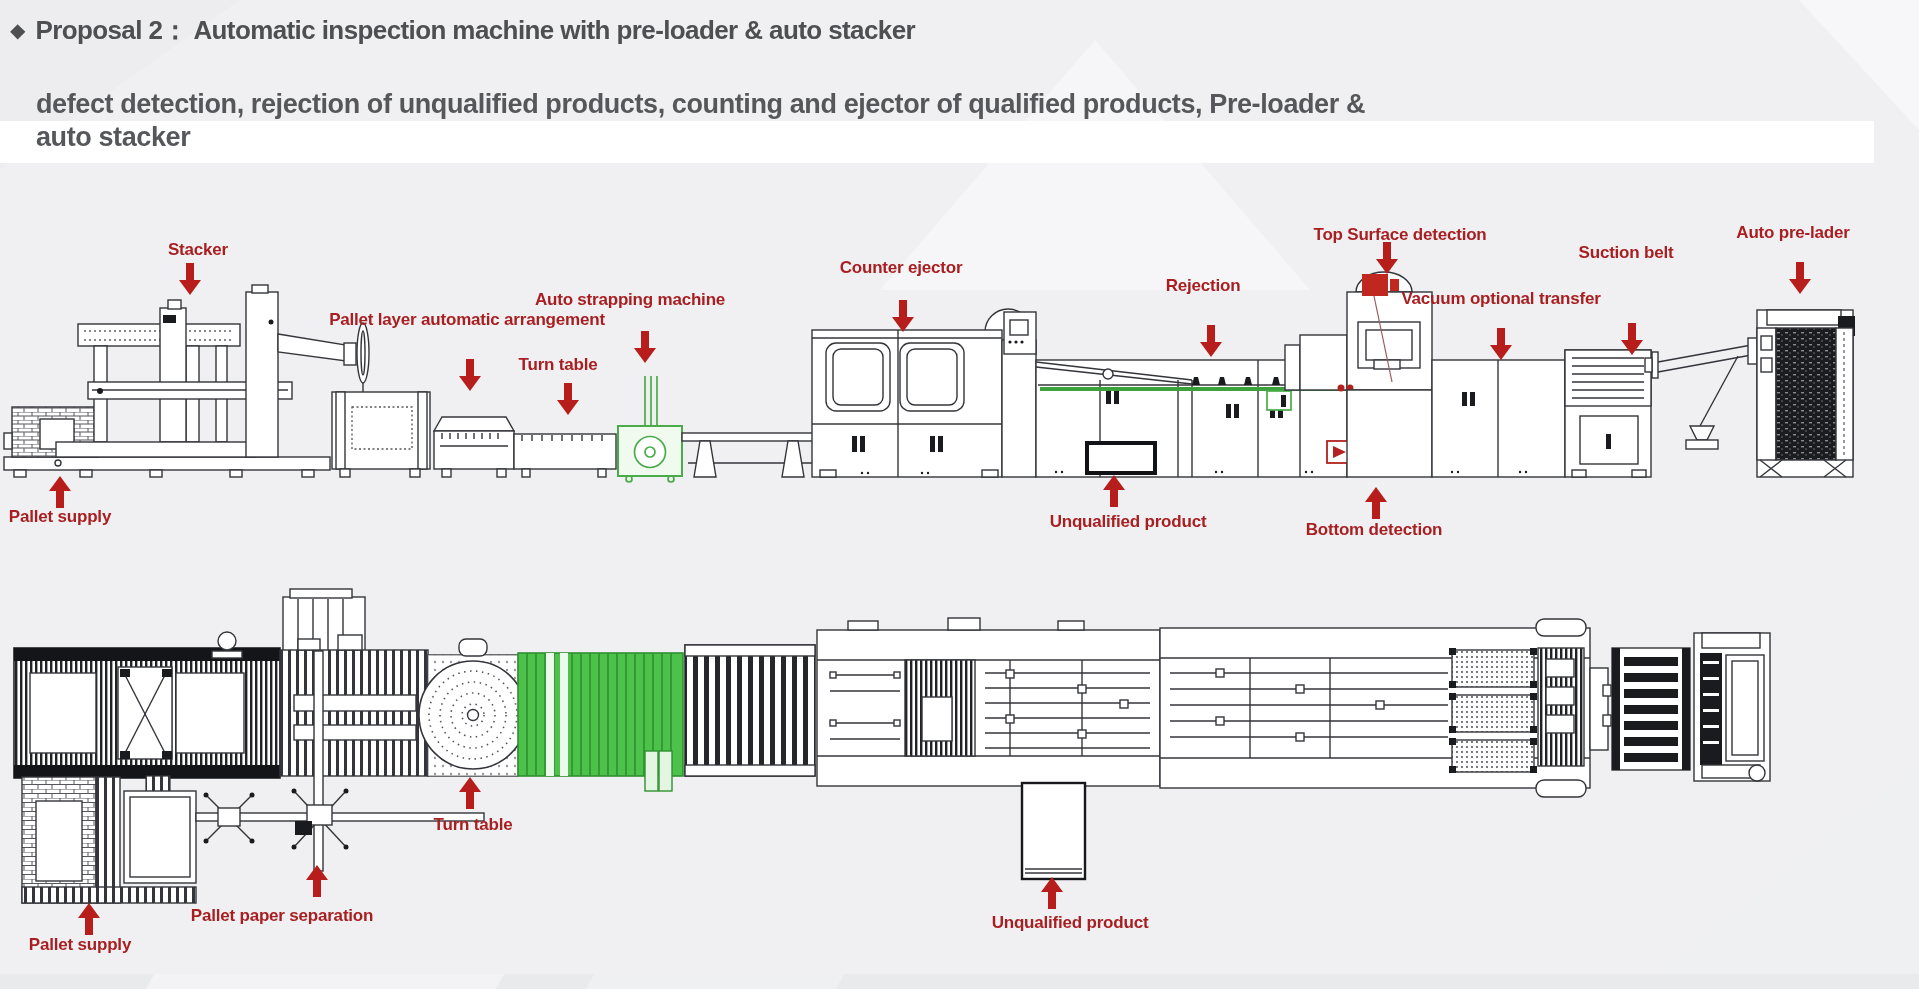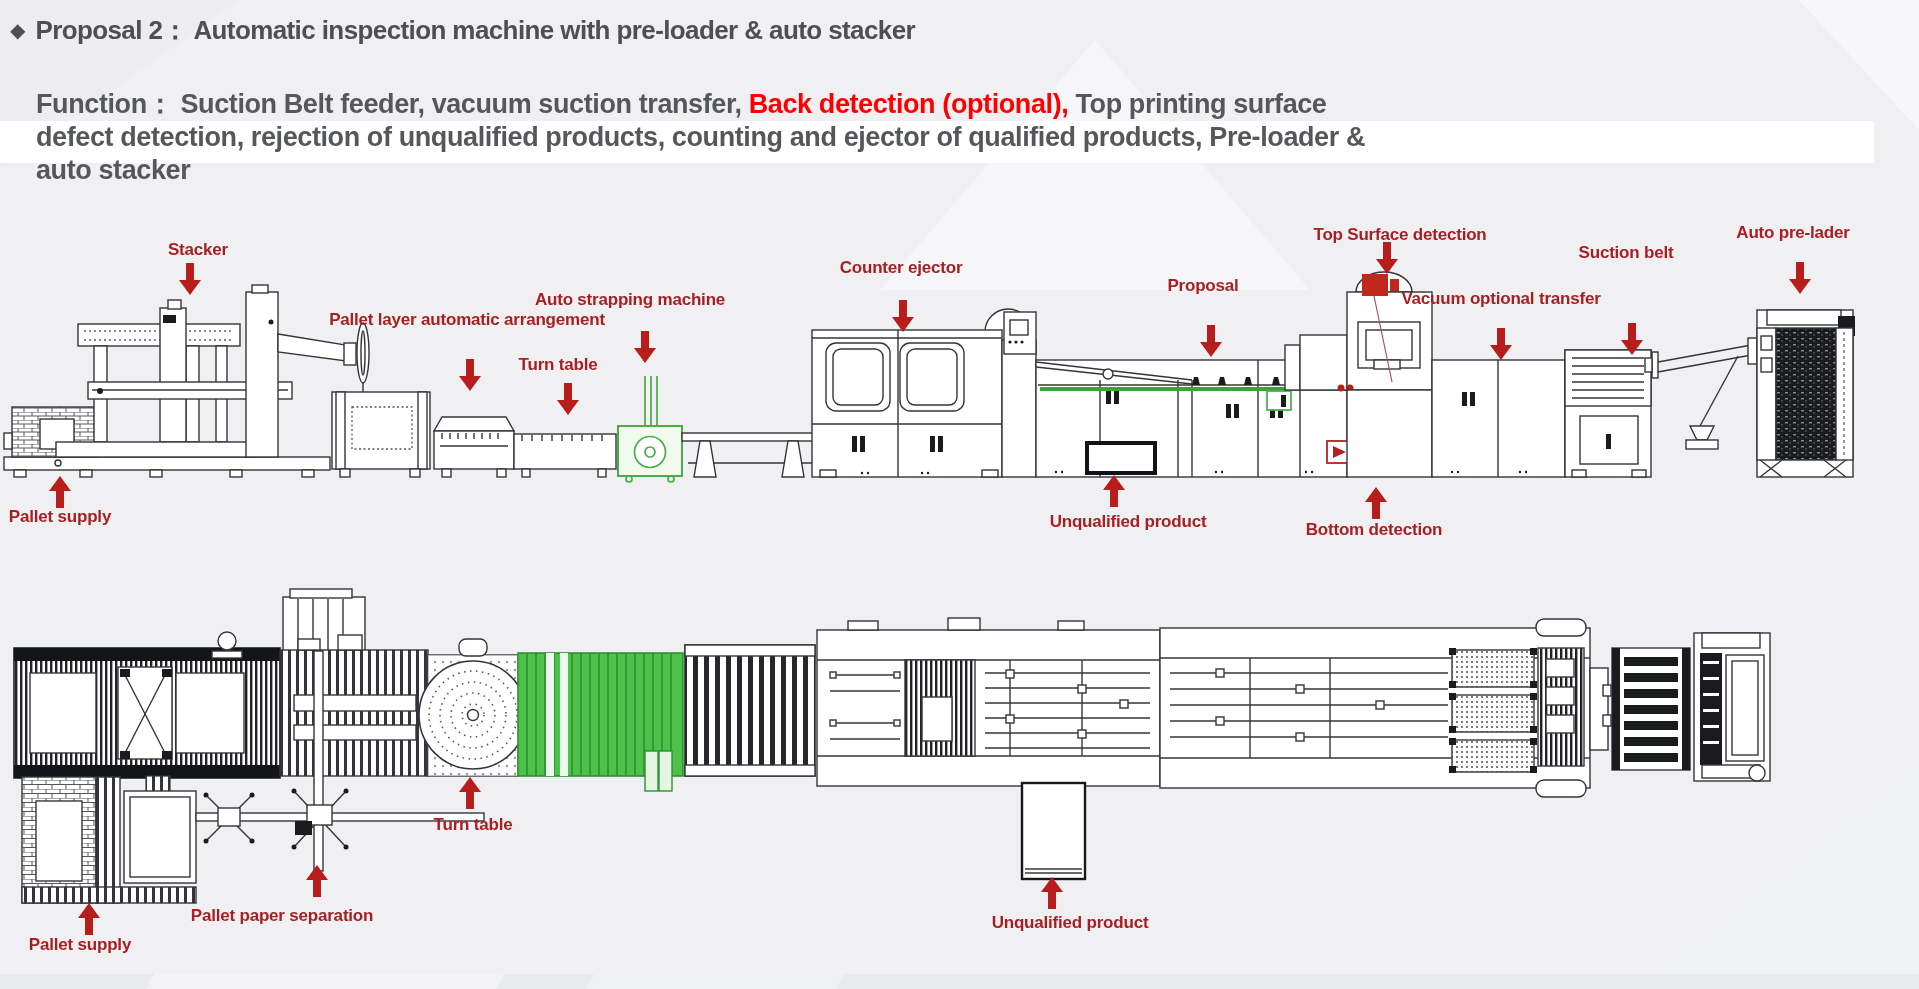--- a/index.html
+++ b/index.html
@@ -46,21 +46,20 @@
   <div class="bgshape" style="right:0;top:0;width:120px;height:130px;background:#f7f7f9;clip-path:polygon(0 0,100% 0,100% 100%);"></div>
   <div class="bgshape" style="right:0;bottom:14px;width:260px;height:210px;background:#eff0f2;clip-path:polygon(100% 0,100% 100%,0 100%);"></div>
   <div id="whiteband"></div>
 
   <div id="title-row">
     <span id="title-bullet">◆</span>
     <span id="page-title">Proposal 2：  Automatic inspection machine with pre-loader &amp; auto stacker</span>
   </div>
 
   <div id="function-block">
-    <div class="fn-line"><span>Function：  Suction Belt feeder, vacuum suction transfer, </span><span class="fn-red">Back detection (optional),</span><span> Top printing surface</span></div>
     <div class="fn-line"><span>defect detection, rejection of unqualified products, counting and ejector of qualified products, Pre-loader &amp;</span><span class="fn-red"></span><span></span></div>
     <div class="fn-line"><span>auto stacker</span><span class="fn-red"></span><span></span></div>
   </div>
 
   <svg style="top:228px" width="1919" height="312" viewBox="0 0 1919 312">
     <defs>
       <pattern id="brick" width="14" height="8" patternUnits="userSpaceOnUse">
         <rect width="14" height="8" fill="#ffffff"></rect>
           <path d="M0 0H14M0 4H14M4 0V4M10 4V8" stroke="#55565c" stroke-width="1"></path>
       </pattern>
@@ -500,21 +499,21 @@
         <circle class="sb" cx="294" cy="292" r="2.5"></circle>
         <circle class="sb" cx="346" cy="292" r="2.5"></circle>
     </g>
   </svg>
 
   <div class="lbl" style="left:198px;top:241px">Stacker</div>
   <div class="lbl" style="left:467px;top:311px">Pallet layer automatic arrangement</div>
   <div class="lbl" style="left:630px;top:291px">Auto strapping machine</div>
   <div class="lbl" style="left:558px;top:356px">Turn table</div>
   <div class="lbl" style="left:901px;top:259px">Counter ejector</div>
-  <div class="lbl" style="left:1203px;top:277px">Proposal</div>
+  <div class="lbl" style="left:1203px;top:277px">Rejection</div>
   <div class="lbl" style="left:1400px;top:226px">Top Surface detection</div>
   <div class="lbl" style="left:1501px;top:290px">Vacuum optional transfer</div>
   <div class="lbl" style="left:1626px;top:244px">Suction belt</div>
   <div class="lbl" style="left:1793px;top:224px">Auto pre-lader</div>
   <div class="lbl" style="left:60px;top:508px">Pallet supply</div>
   <div class="lbl" style="left:1128px;top:513px">Unqualified product</div>
   <div class="lbl" style="left:1374px;top:521px">Bottom detection</div>
 
   <div class="arrow" style="left:179px;top:263px">
       <div class="shaft"></div>

